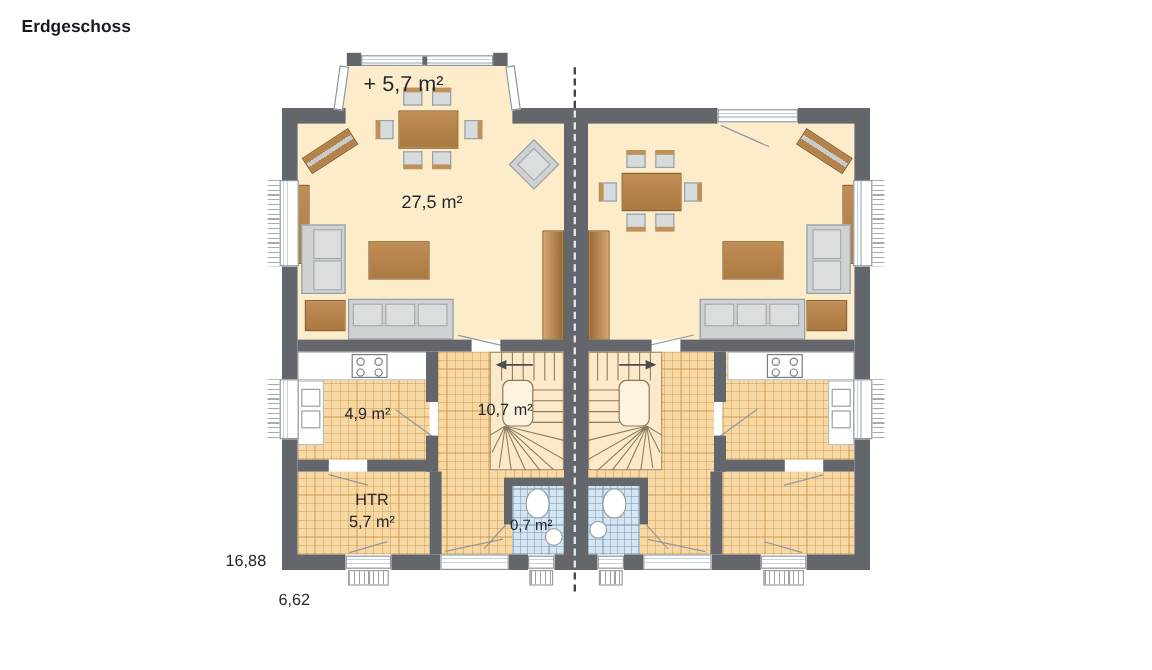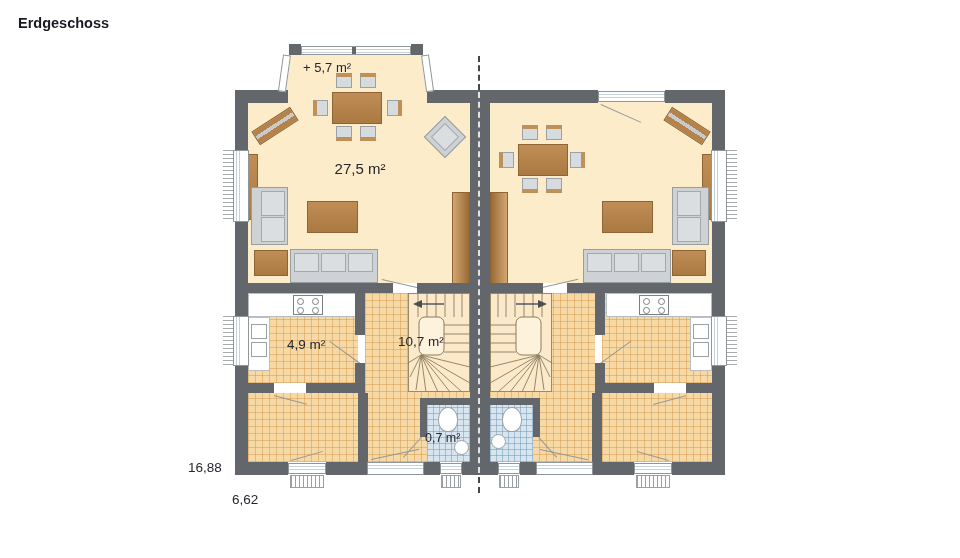--- a/index.html
+++ b/index.html
@@ -233,21 +233,25 @@
   <div class="win win-h" style="left:498px;top:463px;width:22px;height:11px;"></div>
   <div class="steps" style="left:499px;top:475px;width:20px;height:13px;"></div>
   <div class="win win-h" style="left:536px;top:462px;width:57px;height:13px;"></div>
   <div class="win win-h" style="left:634px;top:463px;width:38px;height:11px;"></div>
   <div class="steps" style="left:636px;top:475px;width:34px;height:13px;"></div>
 
   <div class="dash-dark" style="left:478px;top:56px;height:34px;"></div>
   <div class="dash-light" style="left:478px;top:92px;height:381px;"></div>
   <div class="dash-dark" style="left:478px;top:477px;height:16px;"></div>
 
-  <div class="label" style="left:303px;top:60px;font-size:13px;">+ 5,7 m²</div>
+  <div class="label" style="left:303px;top:60px;font-size:18px;">+ 5,7 m²</div>
   <div class="label ctr" style="left:315px;top:160px;width:90px;font-size:15px;">27,5 m²</div>
   <div class="label" style="left:287px;top:337px;font-size:13.5px;">4,9 m²</div>
   <div class="label" style="left:398px;top:334px;font-size:13.5px;">10,7 m²</div>
+  <div class="label ctr" style="left:272px;top:408px;width:76px;font-size:13.5px;line-height:1.35;">
+    <div>HTR</div>
+    <div>5,7 m²</div>
+  </div>
   <div class="label" style="left:425px;top:431px;font-size:12.5px;">0,7 m²</div>
   <div class="label" style="left:188px;top:460px;font-size:13.5px;">16,88</div>
   <div class="label" style="left:232px;top:492px;font-size:13.5px;">6,62</div>
 
 </div>
 
 </body></html>

